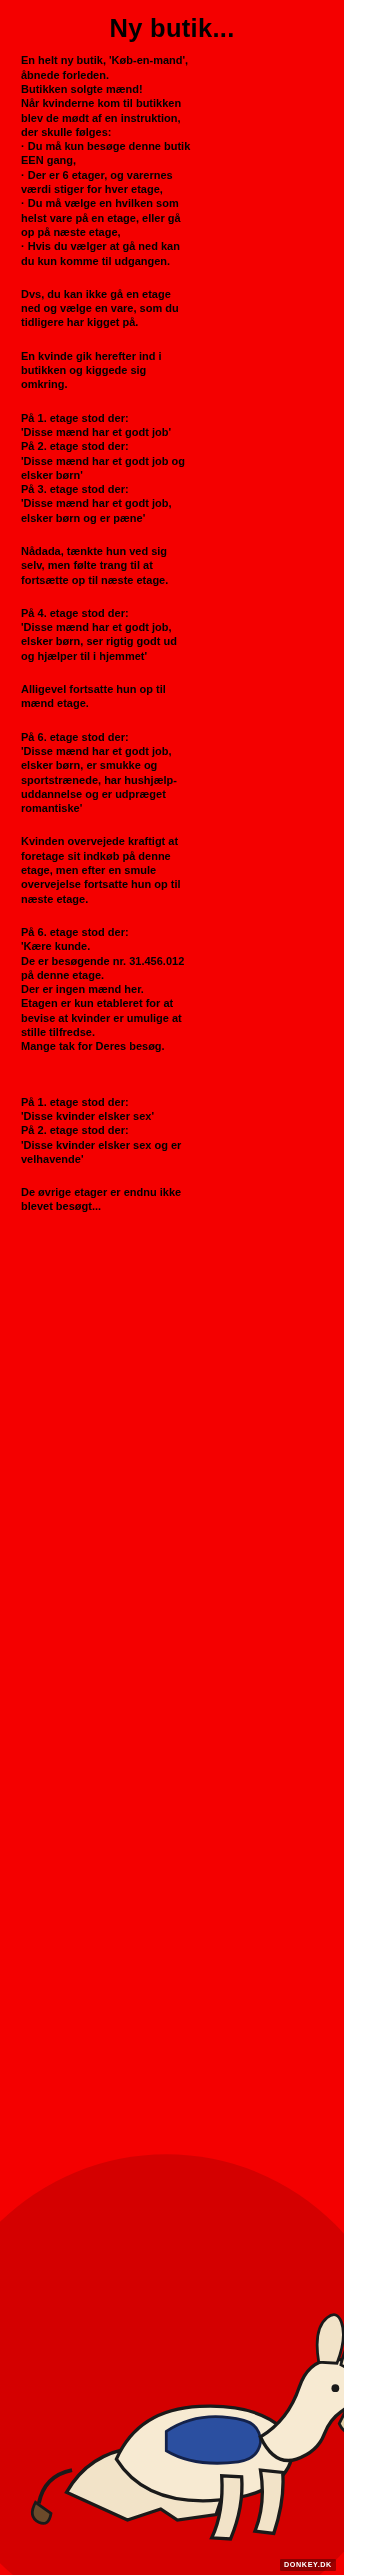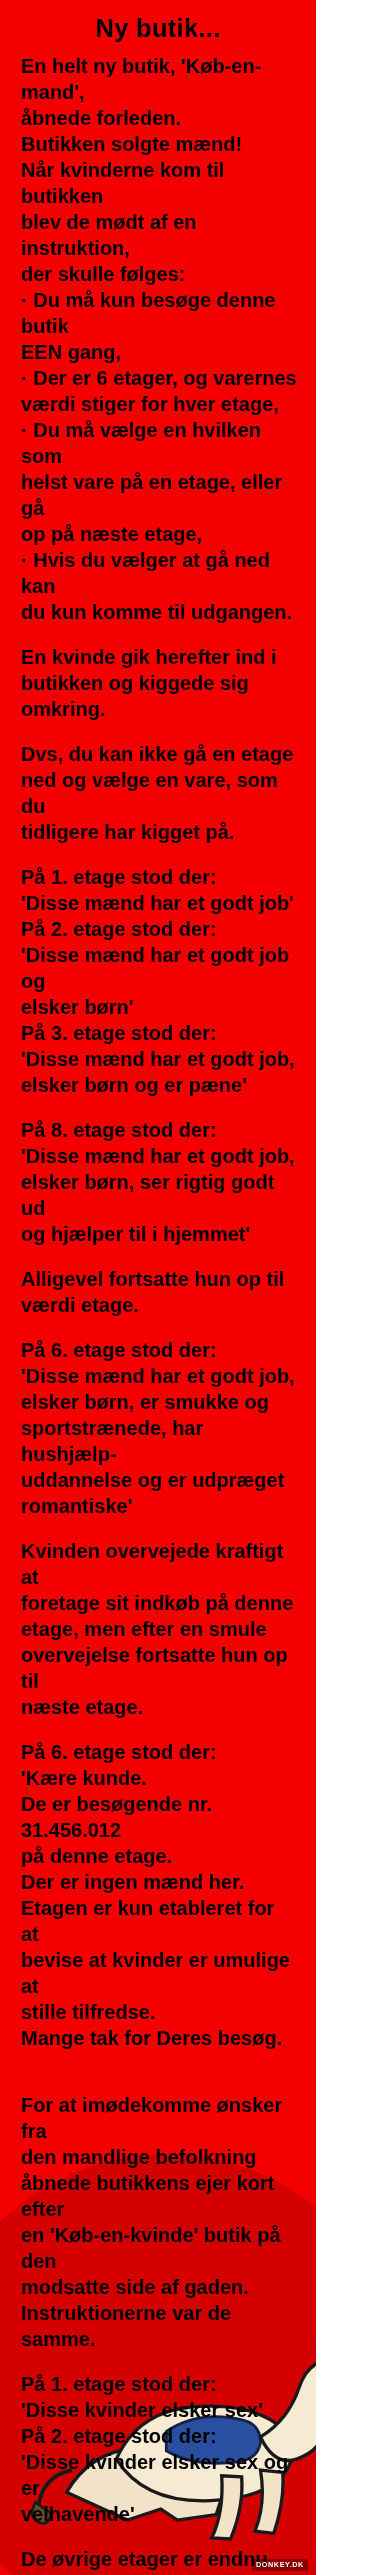--- a/index.html
+++ b/index.html
@@ -4,21 +4,21 @@
 <style>
   * { box-sizing: border-box; }
   html, body { margin: 0; padding: 0; }
   body {
     width: 388px;
     background: #ffffff;
     font-family: "Liberation Sans", sans-serif;
   }
   .page {
     position: relative;
-    width: 316px;
+    width: 344px;
     height: 2576px;
     background: #f40000;
     overflow: hidden;
   }
   
   .frame {
     position: absolute;
     left: 0; top: 0; right: 0; bottom: 0;
     border: 3.3px solid #f40000;
     pointer-events: none;
@@ -31,21 +31,21 @@
     font-size: 25.5px;
     font-weight: bold;
     padding: 14.4px 5.5px 10px 5.5px;
     letter-spacing: 0.3px;
   }
   .body-text {
     position: relative;
     z-index: 5;
     padding: 0 19px 0 21px;
     color: #000000;
-    font-size: 20px;
+    font-size: 11px;
     font-weight: bold;
     line-height: 1.30;
   }
   .para {
     margin: 0 0 19px 0;
     white-space: pre-line;
   }
   .para.tight { margin-bottom: 16px; }
   .spacer-lg { height: 22px; }
 
@@ -125,40 +125,43 @@
 der skulle følges:
 · Du må kun besøge denne butik
 EEN gang,
 · Der er 6 etager, og varernes
 værdi stiger for hver etage,
 · Du må vælge en hvilken som
 helst vare på en etage, eller gå
 op på næste etage,
 · Hvis du vælger at gå ned kan
 du kun komme til udgangen.</p>
+    <p class="para">Dvs, du kan ikke gå en etage
+ned og vælge en vare, som du
+tidligere har kigget på.</p>
     <p class="para">En kvinde gik herefter ind i
 butikken og kiggede sig
 omkring.</p>
-    <p class="para">Dvs, du kan ikke gå en etage
-ned og vælge en vare, som du
-tidligere har kigget på.</p>
     <p class="para">På 1. etage stod der:
 'Disse mænd har et godt job'
 På 2. etage stod der:
 'Disse mænd har et godt job og
 elsker børn'
 På 3. etage stod der:
 'Disse mænd har et godt job,
 elsker børn og er pæne'</p>
-    <p class="para">På 8. etage stod der:
+    <p class="para">Nådada, tænkte hun ved sig
+selv, men følte trang til at
+fortsætte op til næste etage.</p>
+    <p class="para">På 4. etage stod der:
 'Disse mænd har et godt job,
 elsker børn, ser rigtig godt ud
 og hjælper til i hjemmet'</p>
     <p class="para">Alligevel fortsatte hun op til
-værdi etage.</p>
+mænd etage.</p>
     <p class="para">På 6. etage stod der:
 'Disse mænd har et godt job,
 elsker børn, er smukke og
 sportstrænede, har hushjælp-
 uddannelse og er udpræget
 romantiske'</p>
     <p class="para">Kvinden overvejede kraftigt at
 foretage sit indkøb på denne
 etage, men efter en smule
 overvejelse fortsatte hun op til
@@ -166,26 +169,20 @@
     <p class="para">På 6. etage stod der:
 'Kære kunde.
 De er besøgende nr. 31.456.012
 på denne etage.
 Der er ingen mænd her.
 Etagen er kun etableret for at
 bevise at kvinder er umulige at
 stille tilfredse.
 Mange tak for Deres besøg.</p>
     <div class="spacer-lg"></div>
-    <p class="para">For at imødekomme ønsker fra
-den mandlige befolkning
-åbnede butikkens ejer kort efter
-en 'Køb-en-kvinde' butik på den
-modsatte side af gaden.
-Instruktionerne var de samme.</p>
     <p class="para">På 1. etage stod der:
 'Disse kvinder elsker sex'
 På 2. etage stod der:
 'Disse kvinder elsker sex og er
 velhavende'</p>
     <p class="para tight">De øvrige etager er endnu ikke
 blevet besøgt...</p>
   </div>
 
   <div class="frame"></div>

